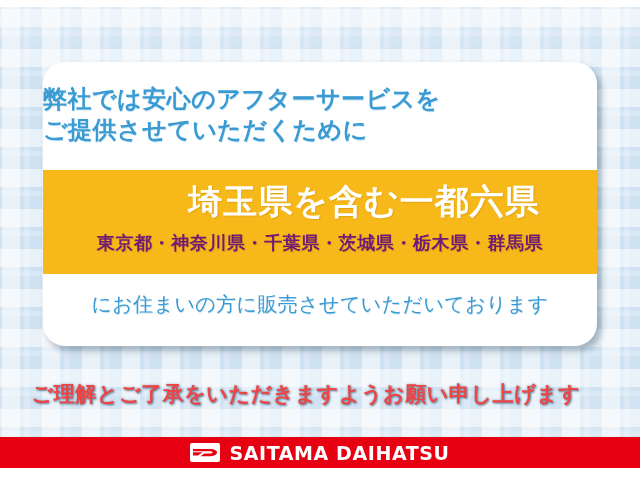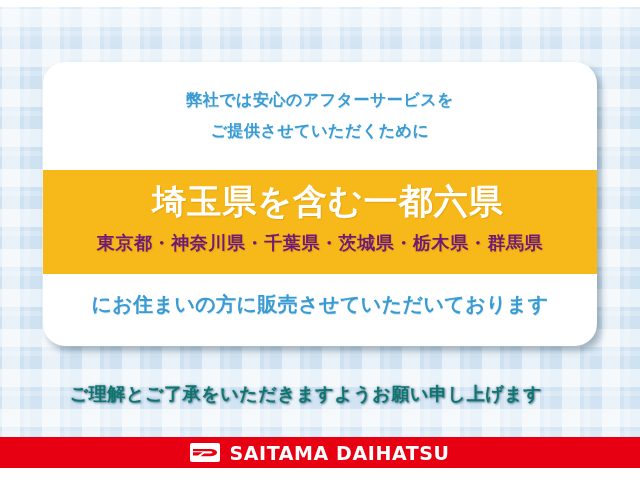--- a/index.html
+++ b/index.html
@@ -65,49 +65,50 @@
     background: #ffffff;
     border-radius: 22px;
     box-shadow: 4px 5px 7px rgba(40, 70, 95, 0.38);
     overflow: hidden;
   }
 
   .card-top-text {
     position: absolute;
     left: 0; top: 22px;
     width: 100%;
-    text-align: center;
+    text-align: left;
     color: #3a9ad2;
-    font-size: 16px;
+    font-size: 24px;
     line-height: 31px;
     font-weight: 700;
     letter-spacing: 0.5px;
     text-shadow: 0.5px 0.5px 0 rgba(58,154,210,0.25);
   }
   .card-top-text .ln { display: block; }
 
   .yellow-band {
     position: absolute;
     left: 0;
     top: 108px;
     width: 100%;
     height: 104px;
     background: #f7b81a;
   }
   .band-headline {
     position: absolute;
-    left: 8px; top: 9px;
+    left: 0; top: 9px;
     width: 100%;
     text-align: center;
     color: #ffffff;
     font-size: 34px;
     line-height: 44px;
     font-weight: 700;
     letter-spacing: 1px;
     text-shadow: 1px 1px 1px rgba(180,120,0,0.30);
+    padding-left: 44px;
   }
   .band-subline {
     position: absolute;
     left: 0; top: 60px;
     width: 100%;
     text-align: center;
     color: #701a75;
     font-size: 18px;
     line-height: 26px;
     font-weight: 700;
@@ -117,34 +118,34 @@
 
   .card-bottom-text {
     position: absolute;
     left: 0;
     top: 228px;
     width: 100%;
     text-align: center;
     color: #3a9ad2;
     font-size: 20px;
     line-height: 28px;
-    font-weight: 700;
+    font-weight: 400;
     letter-spacing: 0.4px;
     text-shadow: 0.5px 0.5px 0 rgba(58,154,210,0.25);
   }
 
   
   .closing-note {
     position: absolute;
     left: 0;
     top: 380px;
     width: 612px;
     text-align: center;
-    color: #0f766e;
-    font-size: 18px;
+    color: #ef4444;
+    font-size: 21px;
     line-height: 28px;
     font-weight: 700;
     letter-spacing: 0.6px;
     text-shadow: 1px 1px 2px rgba(70,110,140,0.75),
                  0 0 3px rgba(70,110,140,0.45);
   }
 
   
   .footer-bar {
     position: absolute;

